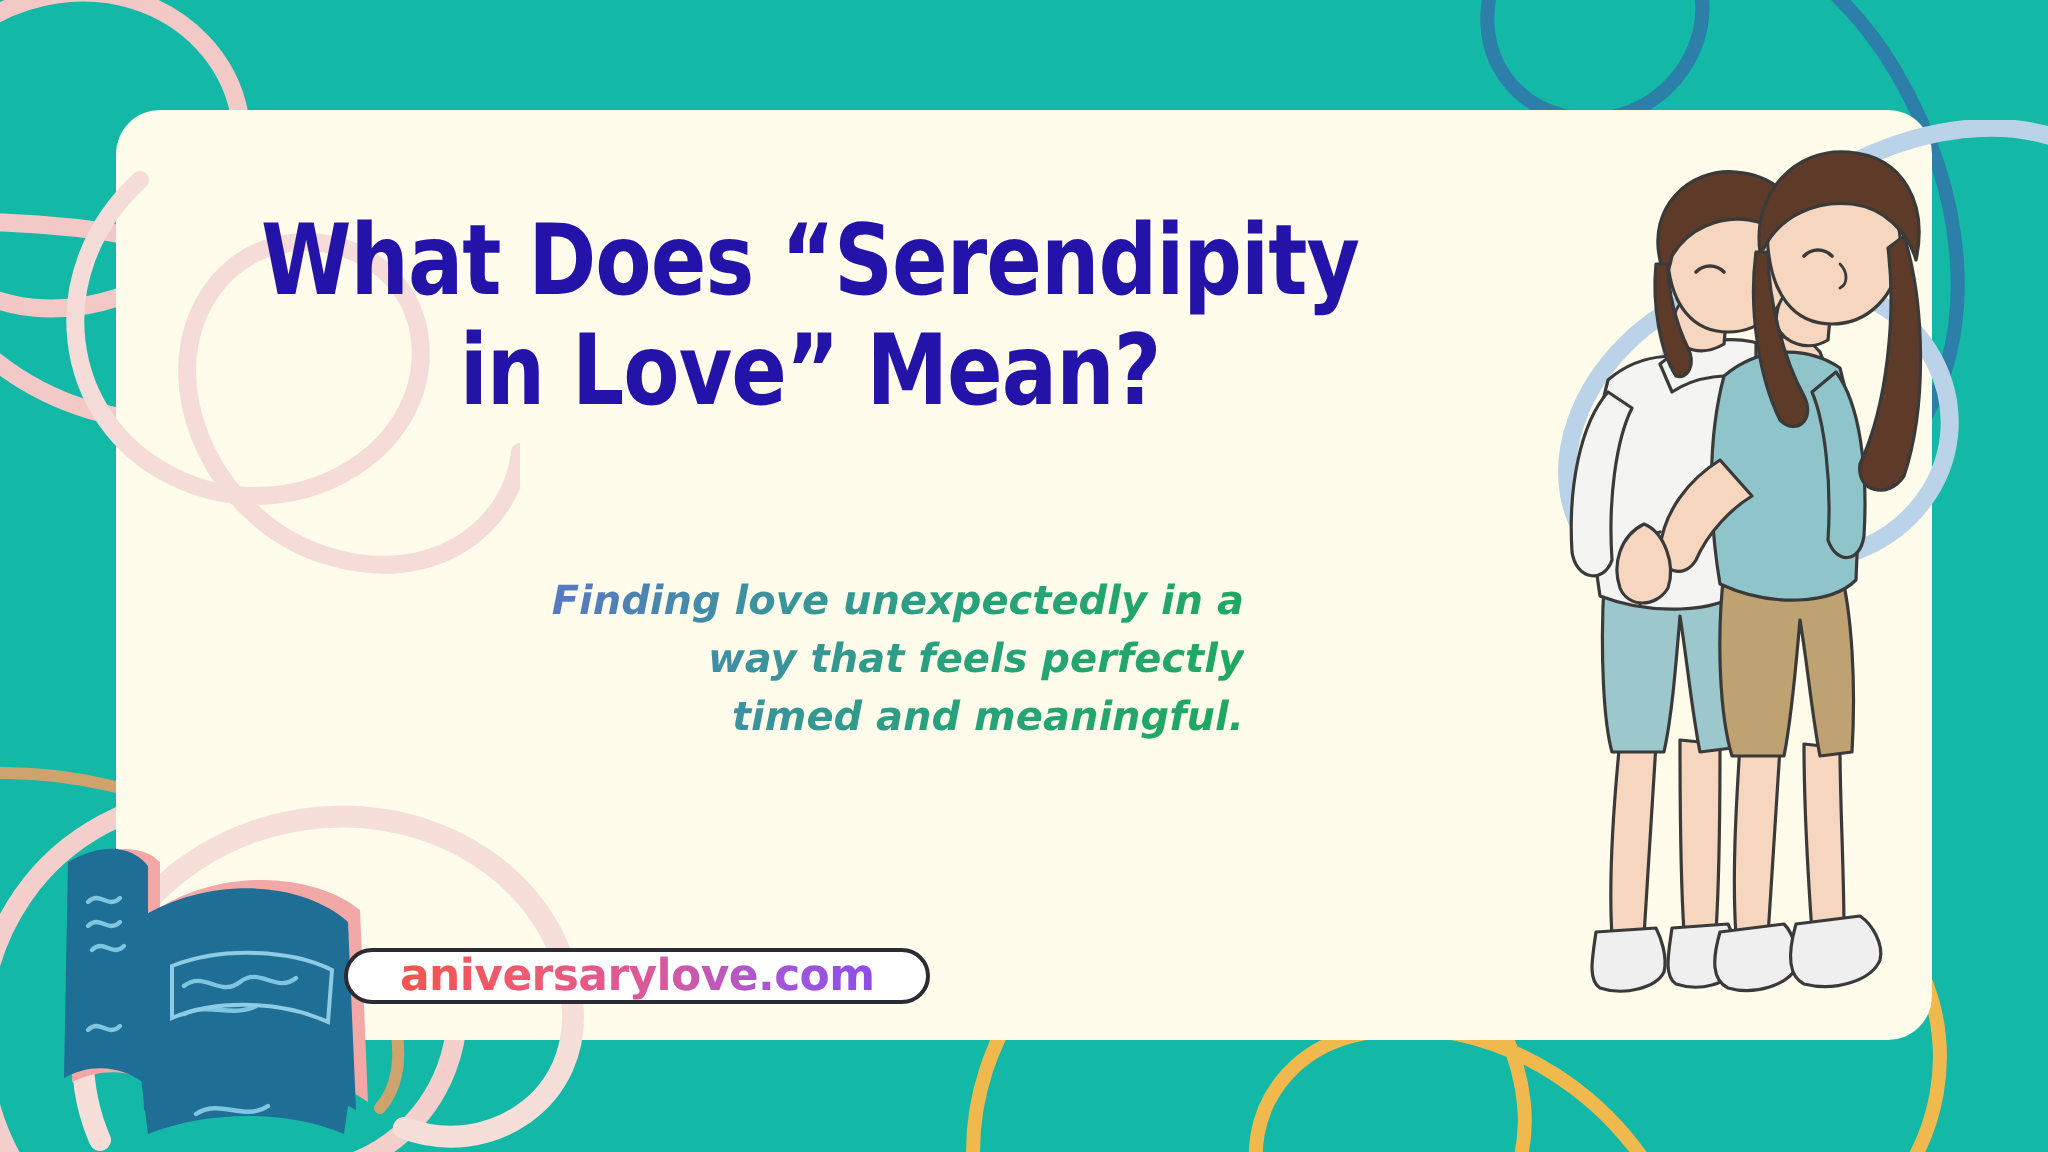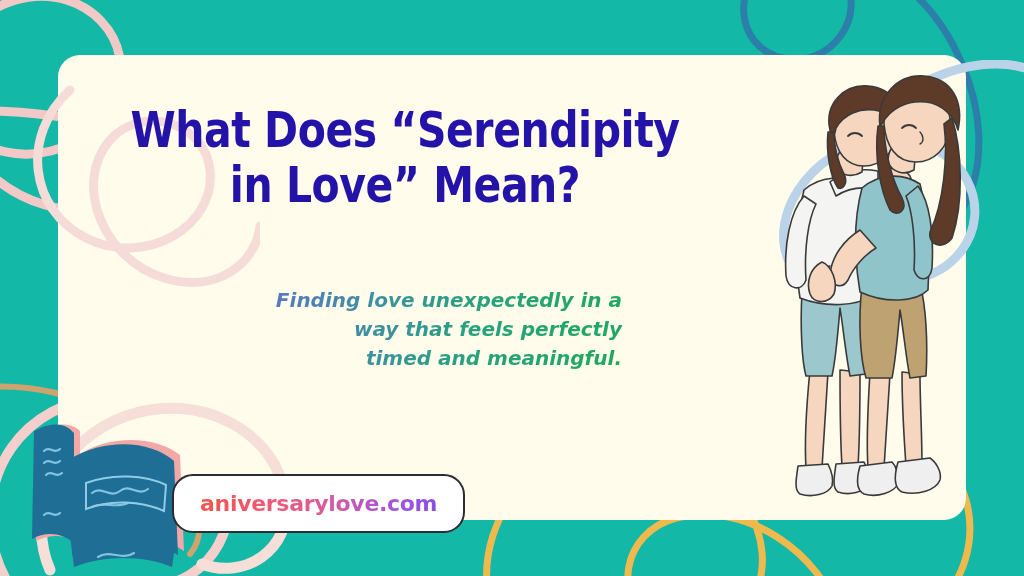--- a/index.html
+++ b/index.html
@@ -87,21 +87,21 @@
     color: transparent;
     -webkit-text-fill-color: transparent;
     white-space: pre-line;
   }
 
   
   #badge {
     position: absolute;
     left: 172px;
     top: 474px;
-    height: 59px;
+    height: 28px;
     padding: 0 26px;
     display: flex;
     align-items: center;
     justify-content: center;
     background: #FFFFFF;
     border: 2.5px solid #2B2B33;
     border-radius: 21px;
     box-sizing: border-box;
   }
   #badge-text {

